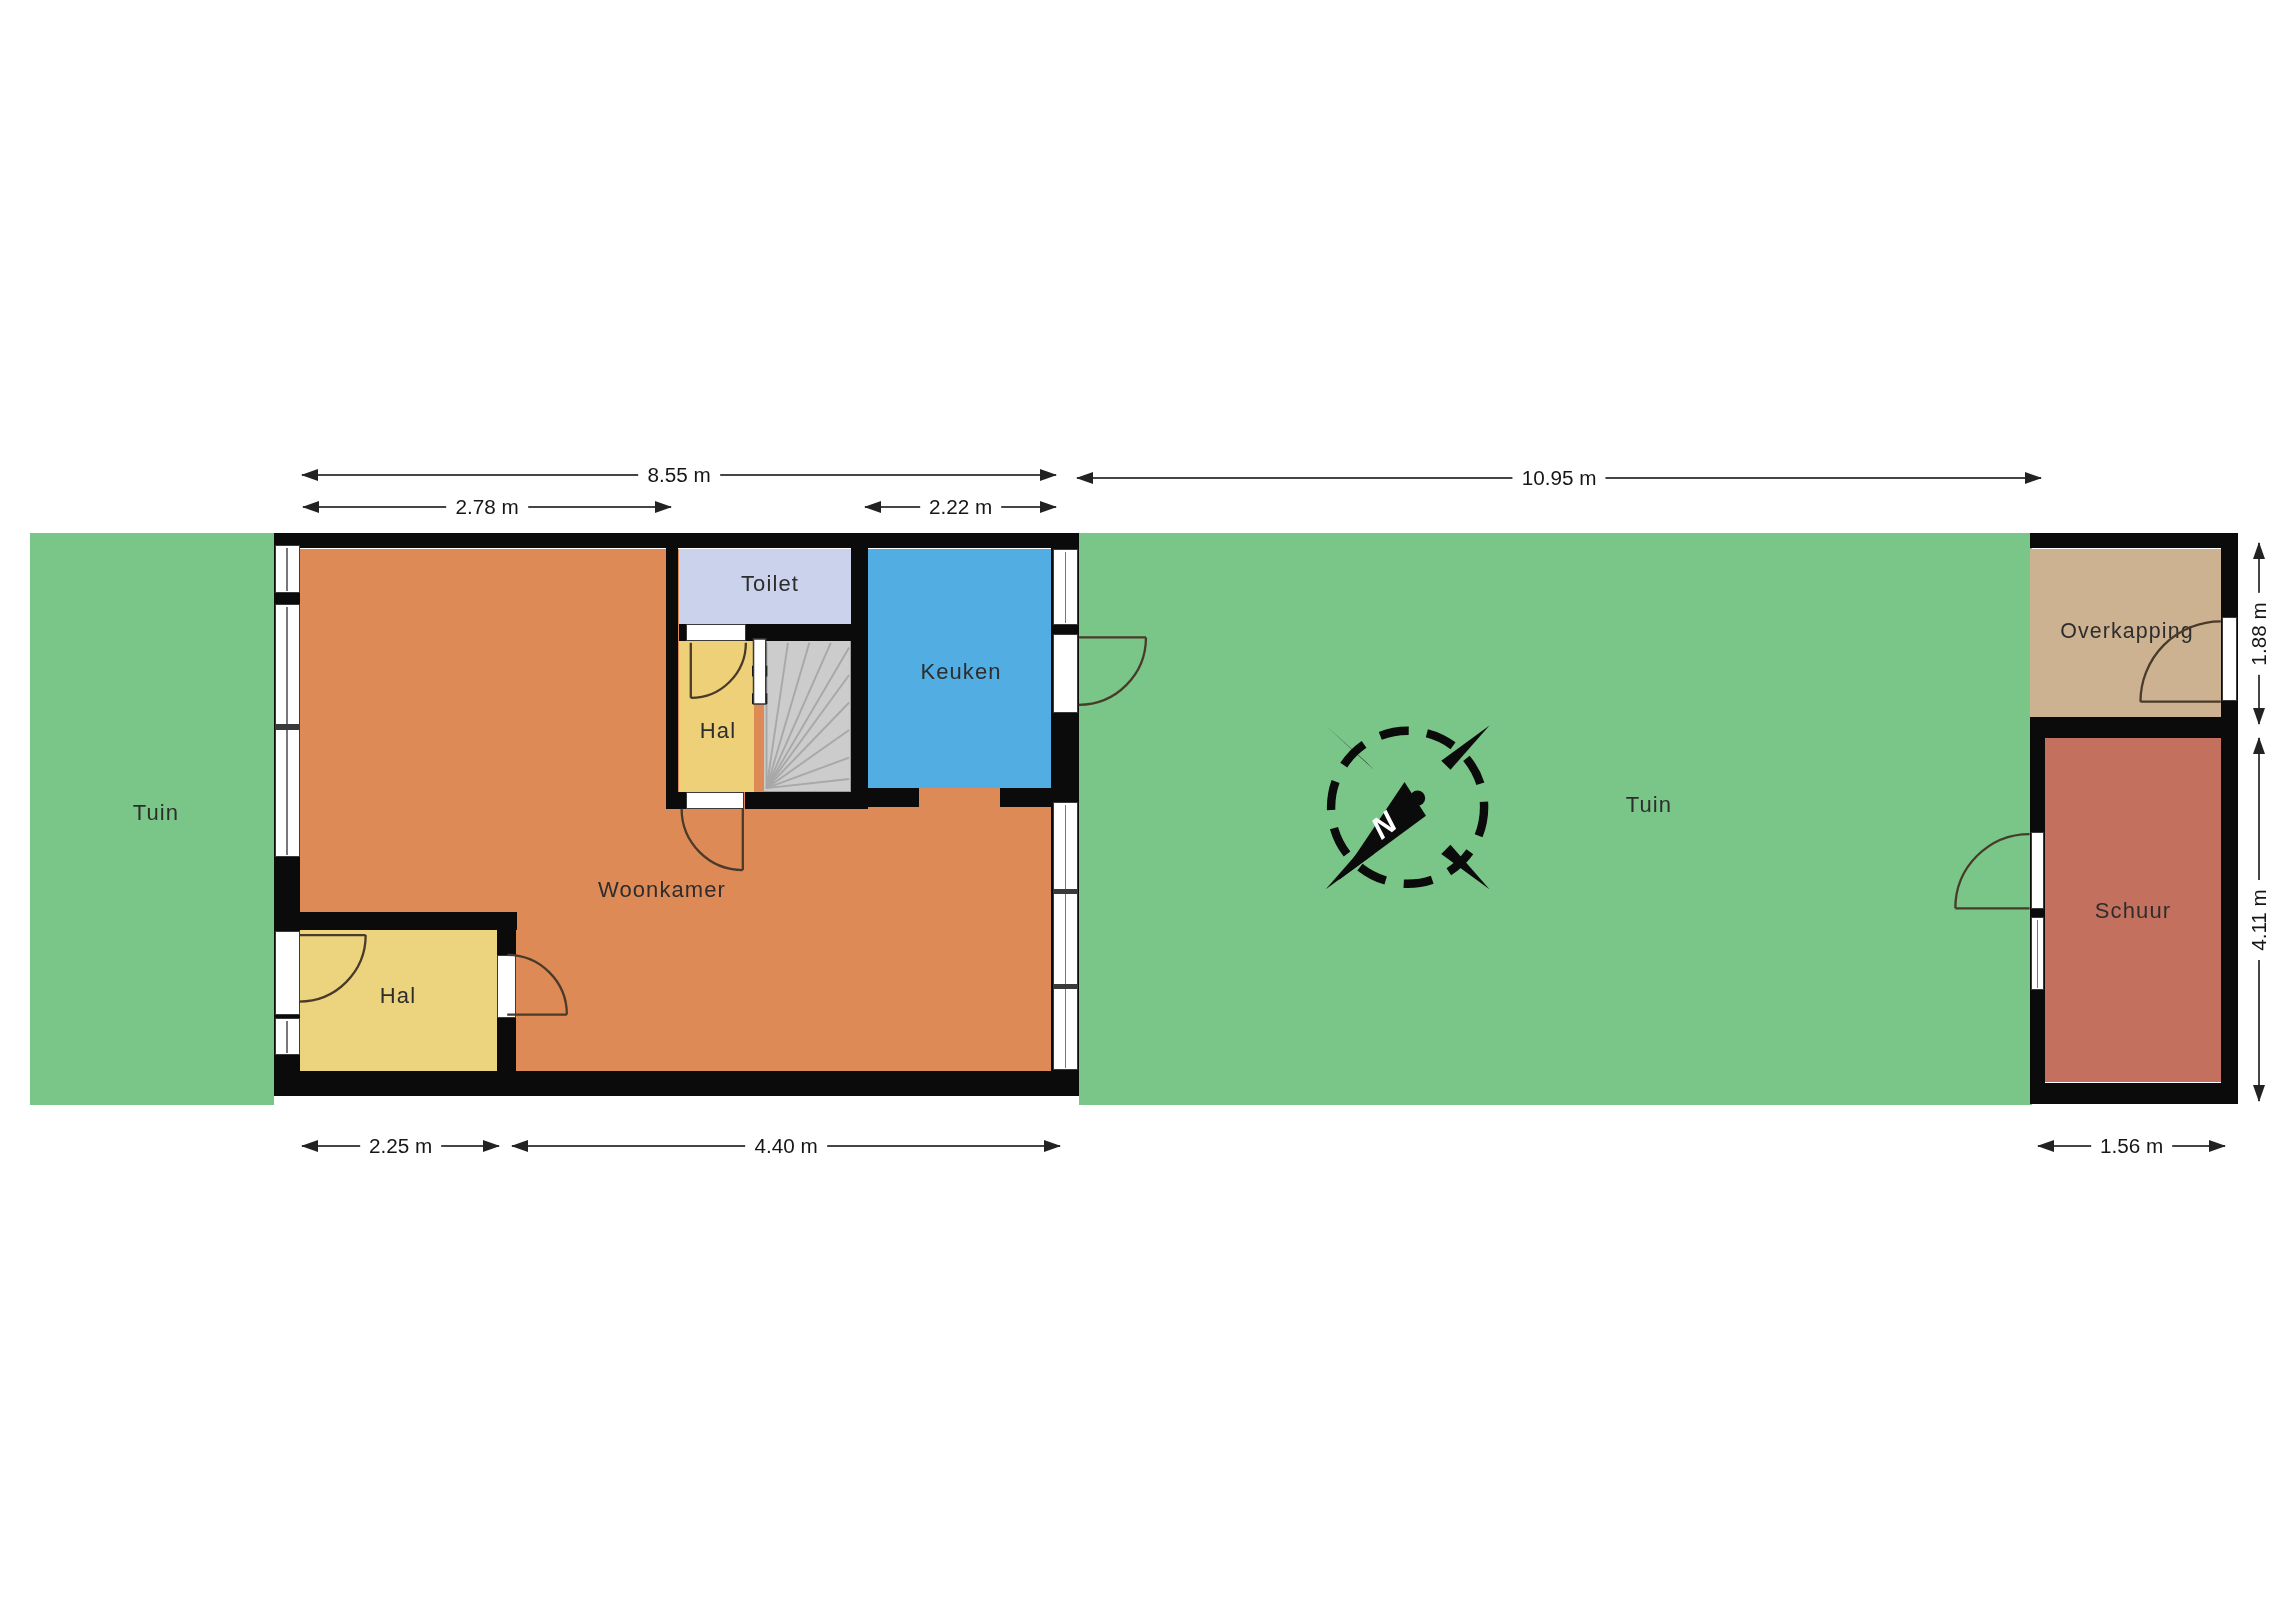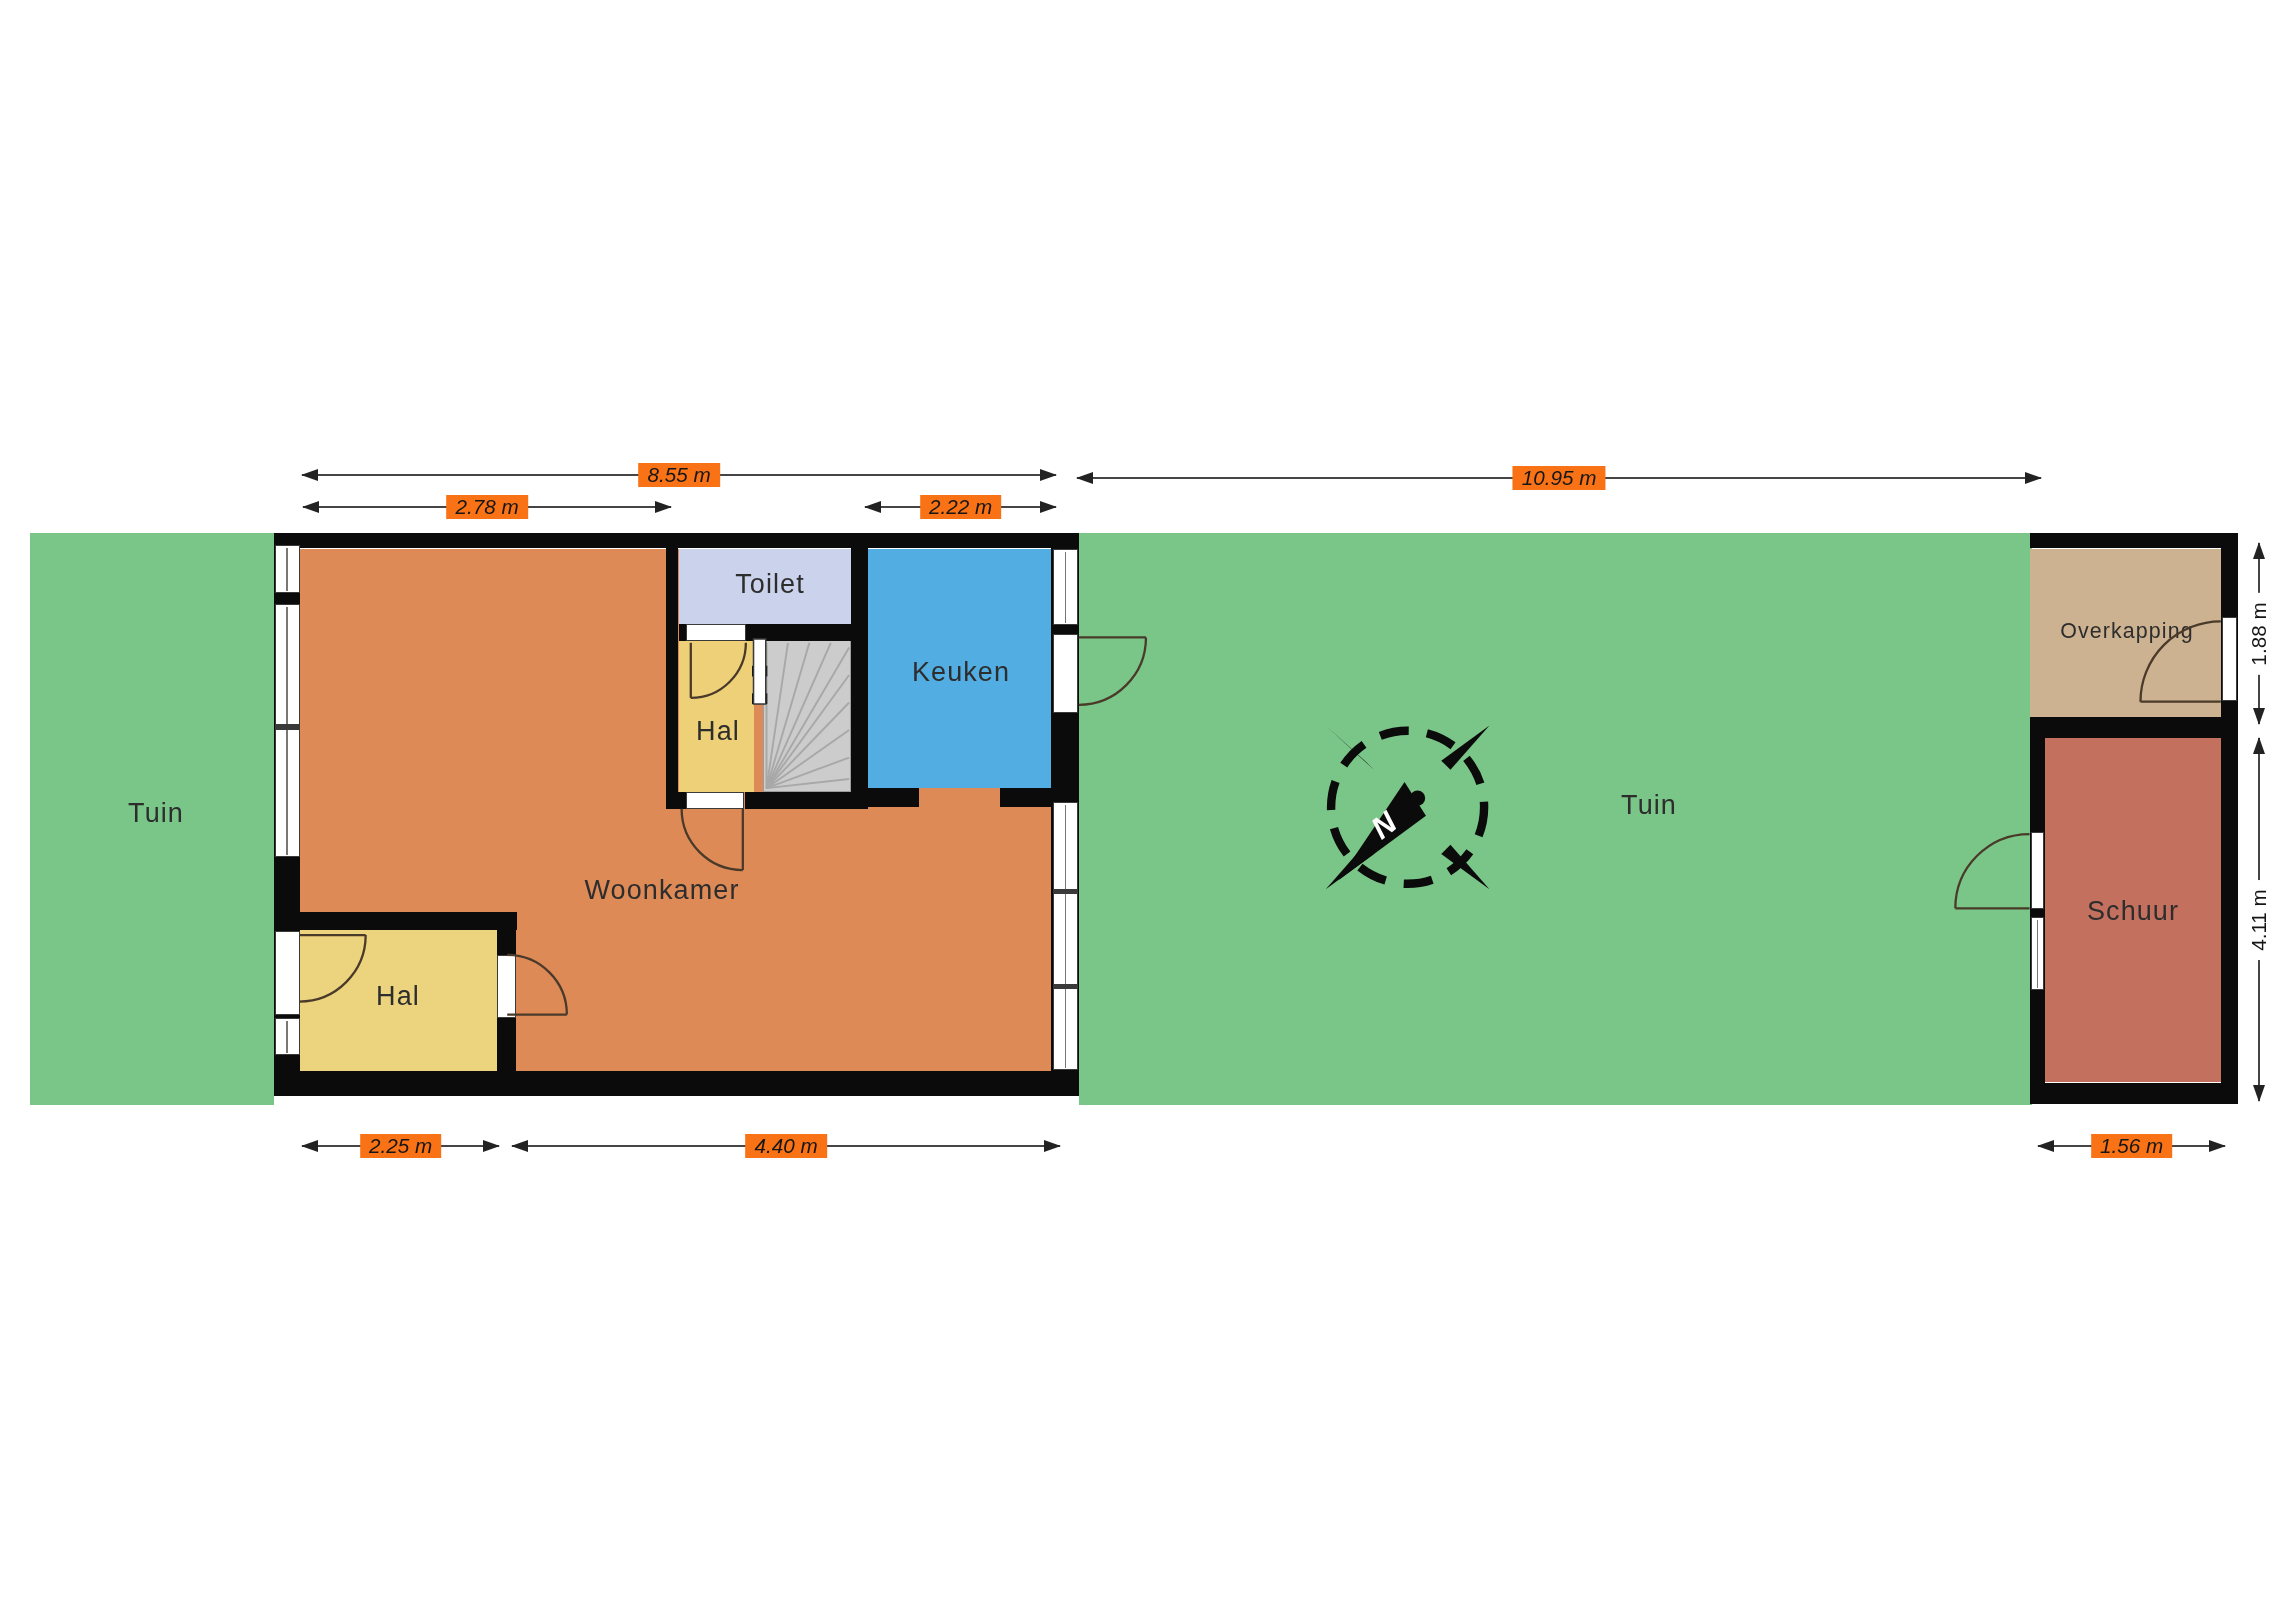--- a/index.html
+++ b/index.html
@@ -4,25 +4,25 @@
 <style>
   html,body{margin:0;padding:0;background:#fff;}
   #scene{position:relative;width:2295px;height:1623px;background:#ffffff;overflow:hidden;
          font-family:"Liberation Sans", sans-serif;}
   .room{position:absolute;}
   .wall{position:absolute;background:#0b0b0b;}
   .win{position:absolute;background:#ffffff;border:1.5px solid #3a3a3a;box-sizing:border-box;}
   .win.v::after{content:"";position:absolute;left:50%;top:1.5px;bottom:1.5px;width:1.5px;margin-left:-0.8px;background:#777;}
   .bar{position:absolute;background:#3a3a3a;}
   .door{position:absolute;background:#ffffff;border:1.5px solid #3a3a3a;box-sizing:border-box;}
-  .lbl{position:absolute;transform:translate(-50%,-50%);font-size:27px;color:#2d2d2d;
+  .lbl{position:absolute;transform:translate(-50%,-50%);font-size:22px;color:#2d2d2d;
        letter-spacing:1.1px;white-space:nowrap;}
   .dimh{position:absolute;height:1.5px;background:#454545;}
-  .dimh .dlbl{position:absolute;left:50%;top:0.8px;transform:translate(-50%,-50%);background:#f97316;
-       padding:0 9.2px;font-size:20.7px;color:#161616;white-space:nowrap;font-style:italic;}
+  .dimh .dlbl{position:absolute;left:50%;top:0.8px;transform:translate(-50%,-50%);background:#ffffff;
+       padding:0 9.2px;font-size:20.7px;color:#161616;white-space:nowrap;}
   .ah-l{position:absolute;left:-0.8px;top:-5.4px;width:0;height:0;border-top:6.1px solid transparent;
        border-bottom:6.1px solid transparent;border-right:17px solid #222;}
   .ah-r{position:absolute;right:-0.8px;top:-5.4px;width:0;height:0;border-top:6.1px solid transparent;
        border-bottom:6.1px solid transparent;border-left:17px solid #222;}
   .dimv{position:absolute;width:1.5px;background:#454545;}
   .dimv .dlbl{position:absolute;left:0.8px;top:50%;transform:translate(-50%,-50%) rotate(-90deg);
        background:#fff;padding:0 9.2px;font-size:20.7px;color:#161616;white-space:nowrap;}
   .av-t{position:absolute;top:-0.8px;left:-5.4px;width:0;height:0;border-left:6.1px solid transparent;
        border-right:6.1px solid transparent;border-bottom:17px solid #222;}
   .av-b{position:absolute;bottom:-0.8px;left:-5.4px;width:0;height:0;border-left:6.1px solid transparent;

